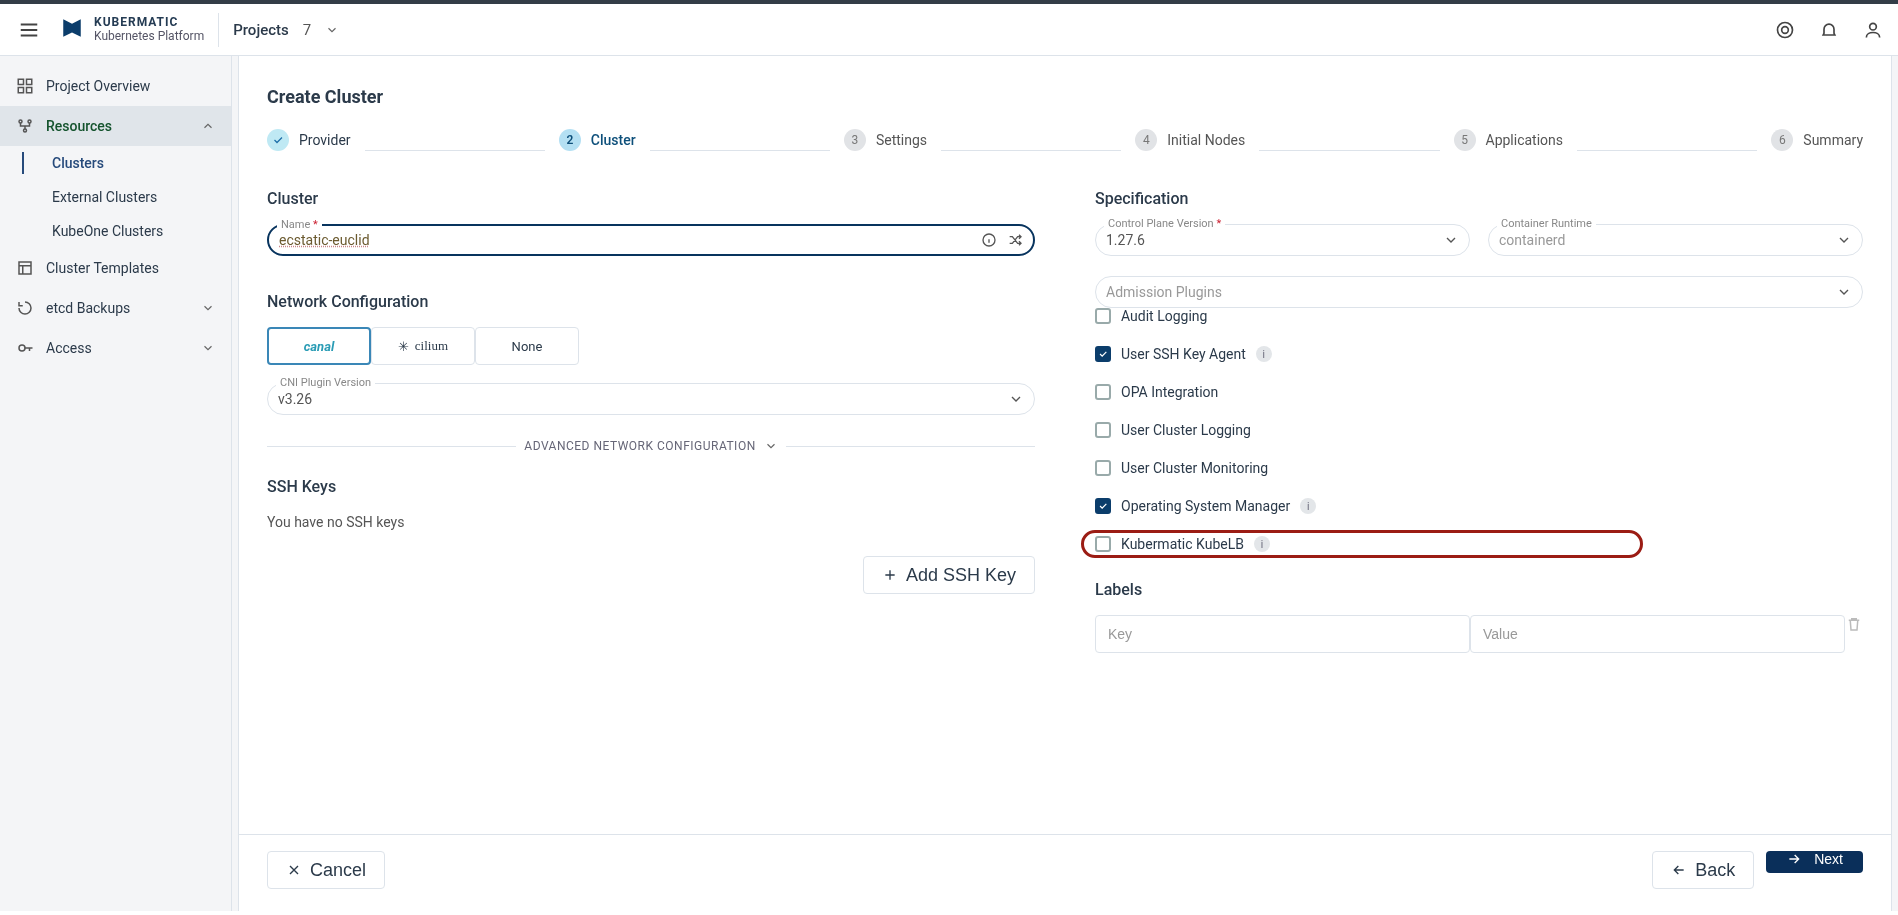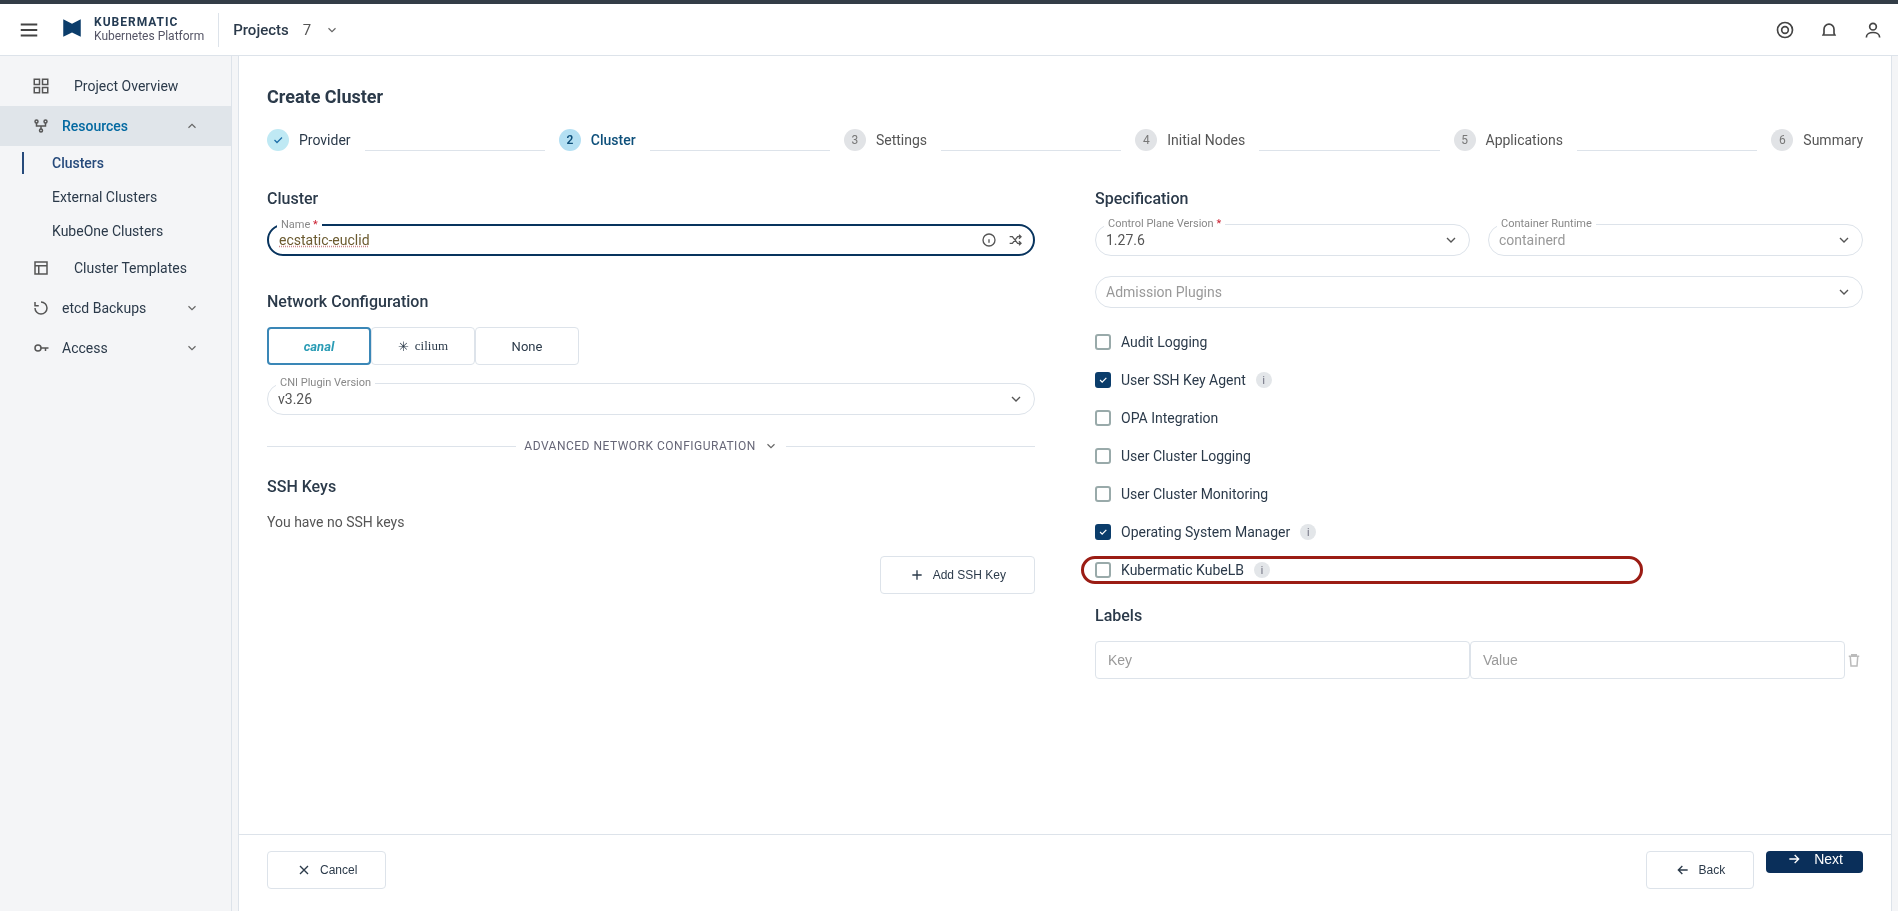--- a/index.html
+++ b/index.html
@@ -31,26 +31,26 @@
   .divider-v{width:1px;height:34px;background:var(--border);}
   .crumb{display:flex;align-items:center;gap:14px;font-size:15px}
   .crumb .label{font-weight:500}
   .crumb .value{color:#555}
   .topbar-right{margin-left:auto;display:flex;align-items:center;gap:22px}
   .topbar-right .ico{width:22px;height:22px;display:flex;align-items:center;justify-content:center;cursor:pointer}
   .topbar-right .ico svg{width:20px;height:20px;stroke:#444;fill:none}
 
   .layout{display:flex; height:calc(100% - 56px);}
   .sidebar{width:232px;background:var(--bg-grey);border-right:1px solid var(--border);padding-top:10px;font-size:14px}
-  .nav-item{display:flex;align-items:center;gap:24px;height:40px;padding:0 32px;cursor:pointer;color:var(--text)}
+  .nav-item{display:flex;align-items:center;gap:12px;height:40px;padding:0 16px;cursor:pointer;color:var(--text)}
   .nav-item.collapsible{justify-content:space-between}
   .nav-item .left{display:flex;align-items:center;gap:12px}
   .nav-item .nav-ico{width:18px;height:18px;display:flex;align-items:center;justify-content:center}
   .nav-item .nav-ico svg{width:18px;height:18px;stroke:#555;fill:none}
-  .nav-item.active{background:var(--sidebar-entry-bg);color:#0369a1;font-weight:500}
+  .nav-item.active{background:var(--sidebar-entry-bg);color:#14532d;font-weight:500}
   .nav-sub{padding-left:52px;height:34px;display:flex;align-items:center;cursor:pointer}
   .nav-sub.active{color:#264a7b;font-weight:500;position:relative}
   .nav-sub.active::before{content:"";position:absolute;left:22px;top:6px;bottom:6px;width:2px;background:#264a7b}
   .chev{width:14px;height:14px;display:inline-block}
   .chev svg{width:14px;height:14px;stroke:#666;fill:none}
 
   .content{flex:1;background:var(--bg-grey);padding:0;}
   .page{background:#fff;margin:0 6px;min-height:100%;border-left:1px solid var(--border);border-right:1px solid var(--border);display:flex;flex-direction:column}
   .page-inner{padding:24px 28px;flex:1}
   h1{font-size:18px;font-weight:700;margin:6px 0 22px}
@@ -88,32 +88,32 @@
   .cni-btn{width:104px;height:38px;border:1px solid var(--border);border-radius:4px;display:flex;align-items:center;justify-content:center;font-size:13px;cursor:pointer;gap:6px}
   .cni-btn.sel{border:2px solid #3a87b7}
   .cni-btn .logo{font-style:italic;color:#2a9cb5;font-weight:700}
   .cni-btn .cilogo{font-family:serif}
   
   .adv-net{display:flex;align-items:center;justify-content:center;gap:8px;margin:24px 0;font-size:12px;letter-spacing:0.5px;color:#667;position:relative}
   .adv-net::before,.adv-net::after{content:"";flex:1;height:1px;background:var(--border)}
   
   .empty-hint{font-size:14px;color:#555;margin:18px 0 26px}
   .add-key-row{display:flex;justify-content:flex-end}
-  .btn-outline{display:flex;align-items:center;gap:8px;border:1px solid var(--border);background:#fff;border-radius:4px;height:38px;padding:0 28px;font-size:12px;cursor:pointer;color:var(--text)}
+  .btn-outline{display:flex;align-items:center;gap:8px;border:1px solid var(--border);background:#fff;border-radius:4px;height:38px;padding:0 18px;font-size:18px;cursor:pointer;color:var(--text)}
   
   .klist{display:flex;flex-direction:column;gap:22px;margin-bottom:28px}
   .kitem{display:flex;align-items:center;gap:10px;font-size:14px}
   .cb{width:16px;height:16px;border:2px solid #9aa;border-radius:3px;display:inline-flex;align-items:center;justify-content:center;cursor:pointer}
   .cb.checked{background:#0b3d6b;border-color:#0b3d6b}
   .cb.checked svg{width:10px;height:10px;stroke:#fff;fill:none;stroke-width:3}
   .info-dot{width:16px;height:16px;border-radius:50%;background:#e3e6e9;color:#667;font-size:10px;display:inline-flex;align-items:center;justify-content:center}
   .kitem.ring{position:relative}
   .kitem.ring::after{content:"";position:absolute;left:-14px;right:220px;top:-6px;bottom:-6px;border:3px solid var(--highlight-ring);border-radius:18px;pointer-events:none}
   
-  .kv-row{display:flex;align-items:center;}
+  .kv-row{display:flex;align-items:flex-start;}
   .kv-row .kv-input{flex:1;border:1px solid var(--border);border-radius:4px;height:38px;padding:0 12px;font-size:14px;color:#555}
   .kv-row .kv-input::placeholder{color:#999}
   .kv-row .trash{width:18px;height:18px;cursor:pointer}
   .kv-row .trash svg{width:18px;height:18px;stroke:#bbb;fill:none}
   
   .footer{display:flex;align-items:center;justify-content:space-between;padding:16px 28px 22px;border-top:1px solid var(--border)}
   .btn-primary{background:var(--blue);color:#fff;border:none;border-radius:4px;height:22px;padding:0 20px;font-size:14px;display:flex;gap:12px;cursor:pointer}
   .btn-primary svg,.btn-outline svg{width:16px;height:16px;stroke:currentColor;fill:none;stroke-width:2}
 </style>
 </head>
@@ -368,21 +368,21 @@
                 <span class="val plain" style="color:#999">containerd</span>
                 <div class="tail">
                     <span class="ic">
                       <svg viewBox="0 0 24 24">
                         <path d="M6 9l6 6 6-6" stroke-width="2"></path>
                       </svg>
                     </span>
                   </div>
               </div>
             </div>
-            <div class="field" style="margin-bottom:26px">
+            <div class="field" style="">
               <span class="val plain" style="color:#999">Admission Plugins</span>
               <div class="tail">
                   <span class="ic">
                     <svg viewBox="0 0 24 24">
                       <path d="M6 9l6 6 6-6" stroke-width="2"></path>
                     </svg>
                   </span>
                 </div>
             </div>
 

